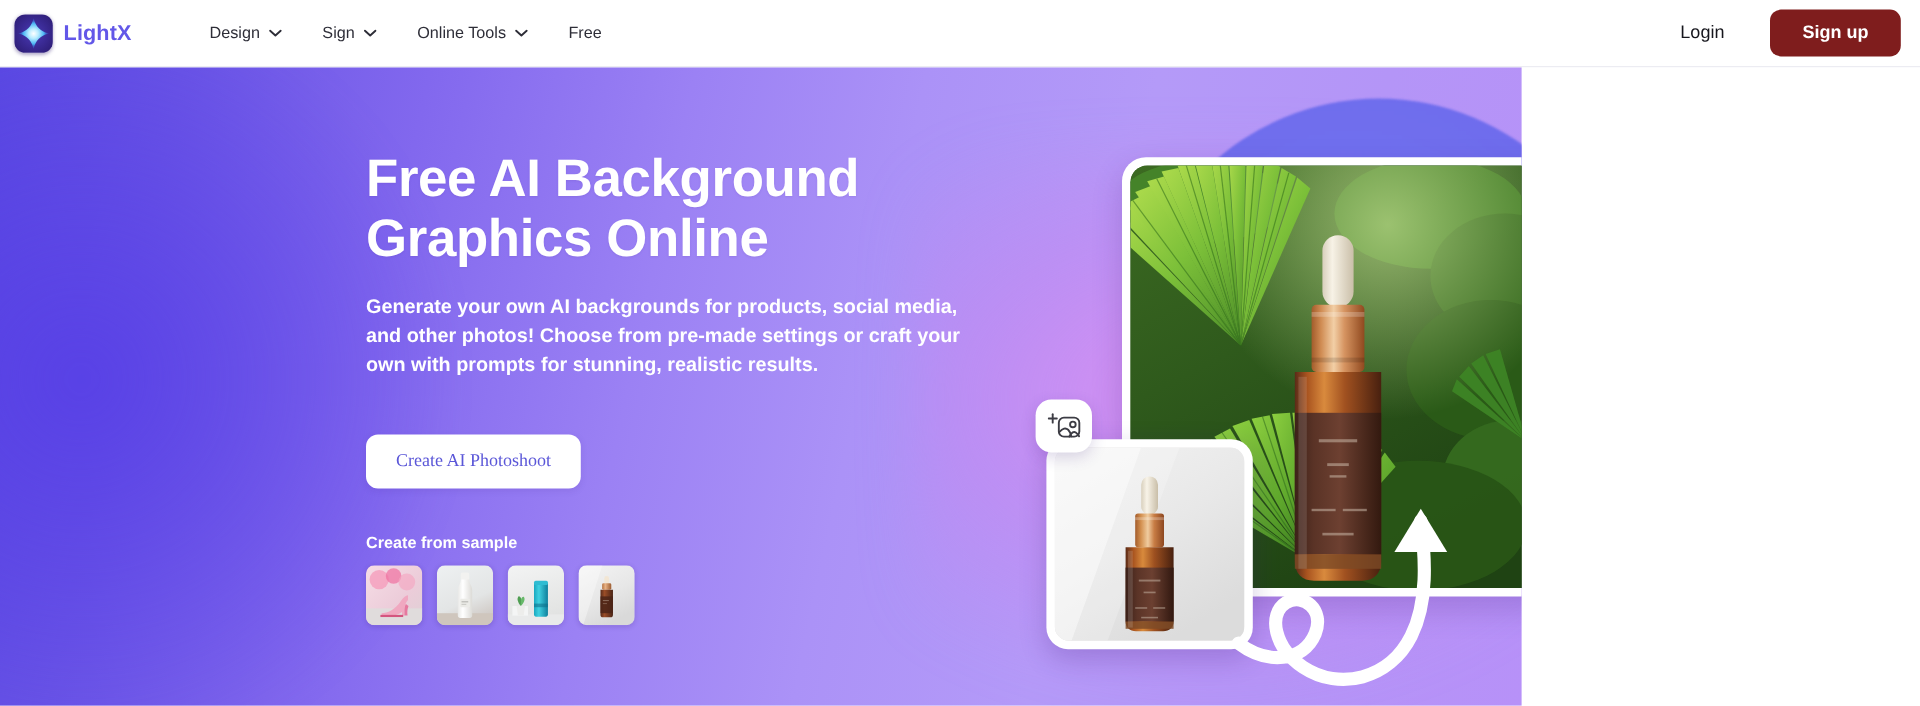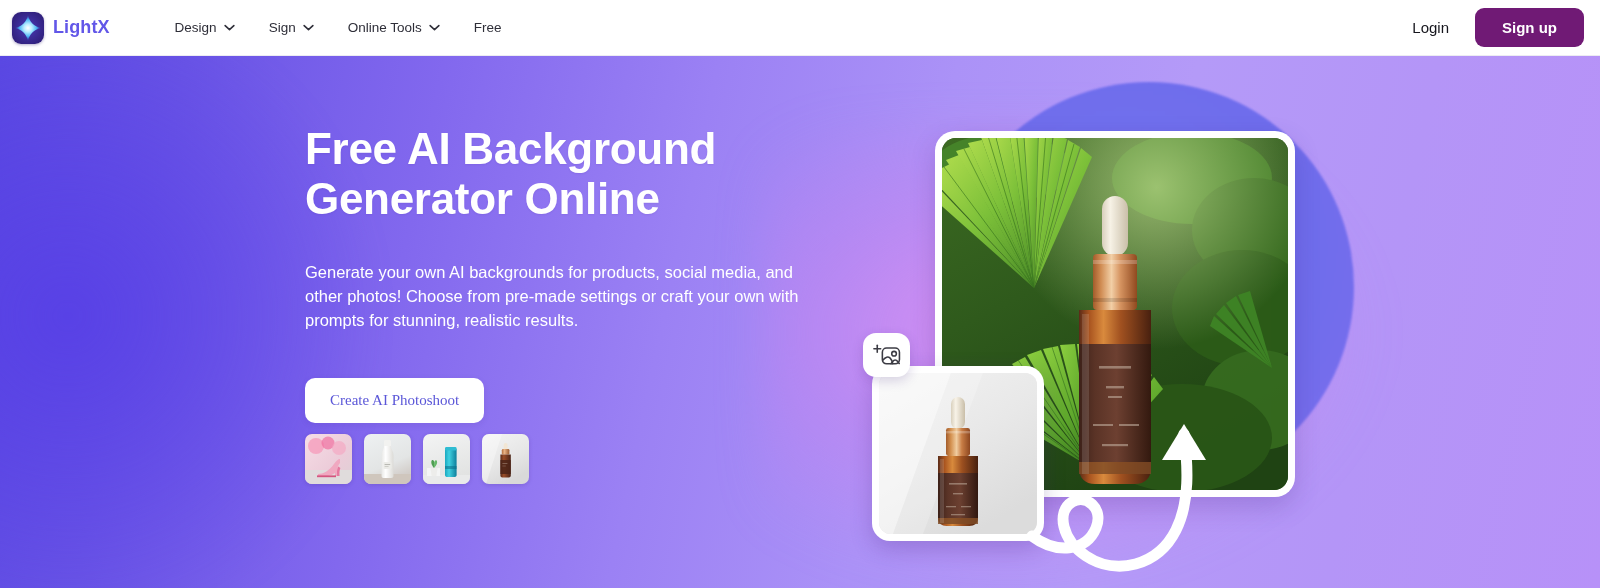--- a/index.html
+++ b/index.html
@@ -39,39 +39,39 @@
   .nav-item {
     display: flex; align-items: center; gap: 7px;
     font-size: 13.5px; color: #2e2e38; font-weight: 400;
     padding: 0 17px; height: 44px; cursor: pointer;
     white-space: nowrap;
   }
   .chev { display: inline-block; width: 11px; height: 7px; }
   .chev svg { display: block; }
 
   .nav-right {
-    margin-left: auto; display: flex; align-items: center; gap: 0;
+    margin-left: auto; display: flex; align-items: center; gap: 12px;
     padding-right: 16px;
   }
   .login-link {
     font-size: 15px; color: #16161d; padding: 0 26px;
     cursor: pointer; font-weight: 400;
   }
   .signup-btn {
-    background: #701a75; color: #ffffff;
+    background: #7f1d1d; color: #ffffff;
     font-size: 15px; font-weight: 700;
     border: none; border-radius: 9px;
     padding: 11px 27px; cursor: pointer;
     font-family: "Liberation Sans", sans-serif;
   }
 
   
   .hero {
     position: absolute; top: 56px; left: 0;
-    width: 1600px; height: 532px;
+    width: 1268px; height: 532px;
     overflow: hidden;
     background: linear-gradient(102deg,
         #5b4ae2 0%,
         #6a55e6 11%,
         #8268ee 26%,
         #9b81f4 42%,
         #ab92f7 56%,
         #b49af8 70%,
         #b495f7 84%,
         #b791f8 100%);
@@ -92,22 +92,22 @@
   }
 
   
   .hero-left { position: absolute; left: 305px; top: 68px; width: 560px; }
   .hero-title {
     font-size: 44px; line-height: 50px; font-weight: 700;
     color: #ffffff; letter-spacing: -.3px;
     text-shadow: 0 1px 2px rgba(70,40,150,.12);
   }
   .hero-desc {
-    margin-top: 36px;
-    font-size: 16.5px; line-height: 24px; font-weight: 400;
+    margin-top: 20px;
+    font-size: 16.5px; line-height: 24px; font-weight: 700;
     color: #ffffff; max-width: 520px;
   }
   .cta-btn {
     margin-top: 46px;
     background: #ffffff; color: #5b57d8;
     font-size: 15px; font-weight: 400;
     border: none; border-radius: 10px;
     padding: 14px 25px; cursor: pointer;
     font-family: Liberation Serif, serif;
     box-shadow: 0 2px 6px rgba(60,30,130,.10);
@@ -225,27 +225,28 @@
   </div>
 </div>
 
 <div class="hero">
   <div class="hero-glow-left"></div>
   <div class="hero-glow-pink"></div>
 
   <div class="hero-left">
     <h1 class="hero-title">
       <span>Free AI Background</span><br>
-      <span>Generator Online</span>
+      <span>Graphics Online</span>
     </h1>
 
     <p class="hero-desc">Generate your own AI backgrounds for products, social media, and other photos! Choose from pre-made settings or craft your own with prompts for stunning, realistic results.</p>
 
     <button class="cta-btn">Create AI Photoshoot</button>
 
+    <div class="sample-label">Create from sample</div>
 
     <div class="sample-row">
 
       <div class="sample-thumb">
         <svg viewBox="0 0 47 50" preserveAspectRatio="xMidYMid slice" aria-hidden="true">
           <defs>
             <linearGradient id="s1bg" x1="0" y1="0" x2="1" y2="1">
               <stop offset="0%" stop-color="#f6dde6"></stop>
                 <stop offset="60%" stop-color="#ecccd9"></stop>
                 <stop offset="100%" stop-color="#ded0d5"></stop>

